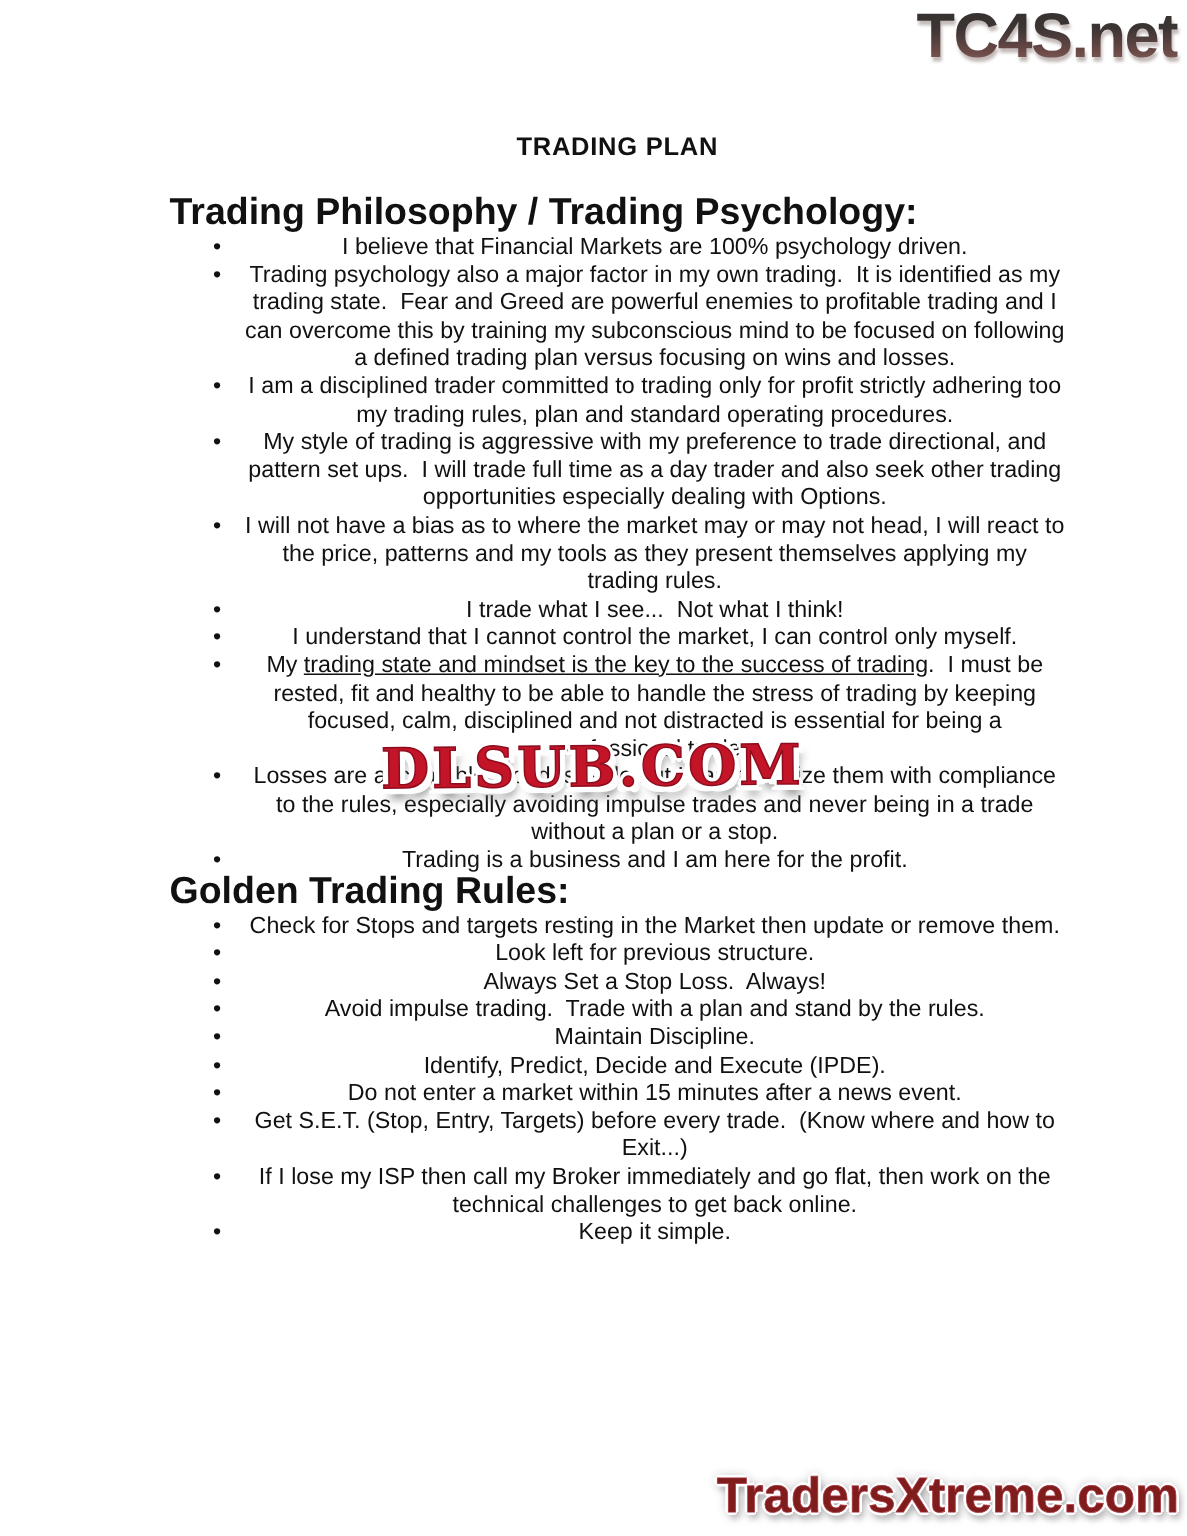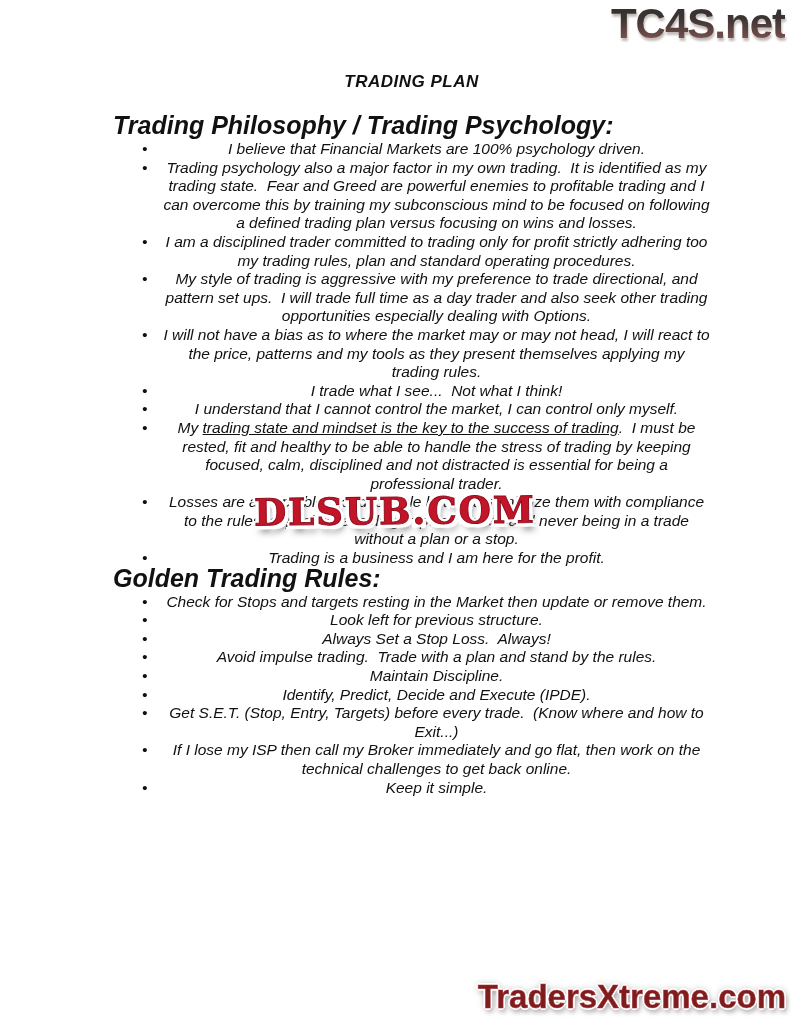--- a/index.html
+++ b/index.html
@@ -25,23 +25,22 @@
     -webkit-background-clip: text;
     background-clip: text;
     color: transparent;
     filter: drop-shadow(1px 3px 1px rgba(175,163,160,0.75));
   }
 
   
   .doc {
     position: absolute;
     left: 113px;
-    top: 72px;
+    top: 88px;
     width: 597px;
-    font-style: italic;
   }
   .doc-title {
     text-align: center;
     font-size: 17px;
     font-weight: bold;
     letter-spacing: 0.5px;
     line-height: 20px;
     margin-bottom: 23px;
   }
   .section-heading {
@@ -136,20 +135,21 @@
   </ul>
 
   <div class="section-heading second">Golden Trading Rules:</div>
   <ul class="bullets">
     <li>Check for Stops and targets resting in the Market then update or remove them.</li>
     <li>Look left for previous structure.</li>
     <li>Always Set a Stop Loss.  Always!</li>
     <li>Avoid impulse trading.  Trade with a plan and stand by the rules.</li>
     <li>Maintain Discipline.</li>
     <li>Identify, Predict, Decide and Execute (IPDE).</li>
+    <li>Do not enter a market within 15 minutes after a news event.</li>
     <li>Get S.E.T. (Stop, Entry, Targets) before every trade.  (Know where and how to Exit...)</li>
     <li>If I lose my ISP then call my Broker immediately and go flat, then work on the technical challenges to get back online.</li>
     <li>Keep it simple.</li>
   </ul>
 </div>
 
 <div class="watermark">DLSUB.COM</div>
 
 <div class="bottom-logo">TradersXtreme.com</div>
 

